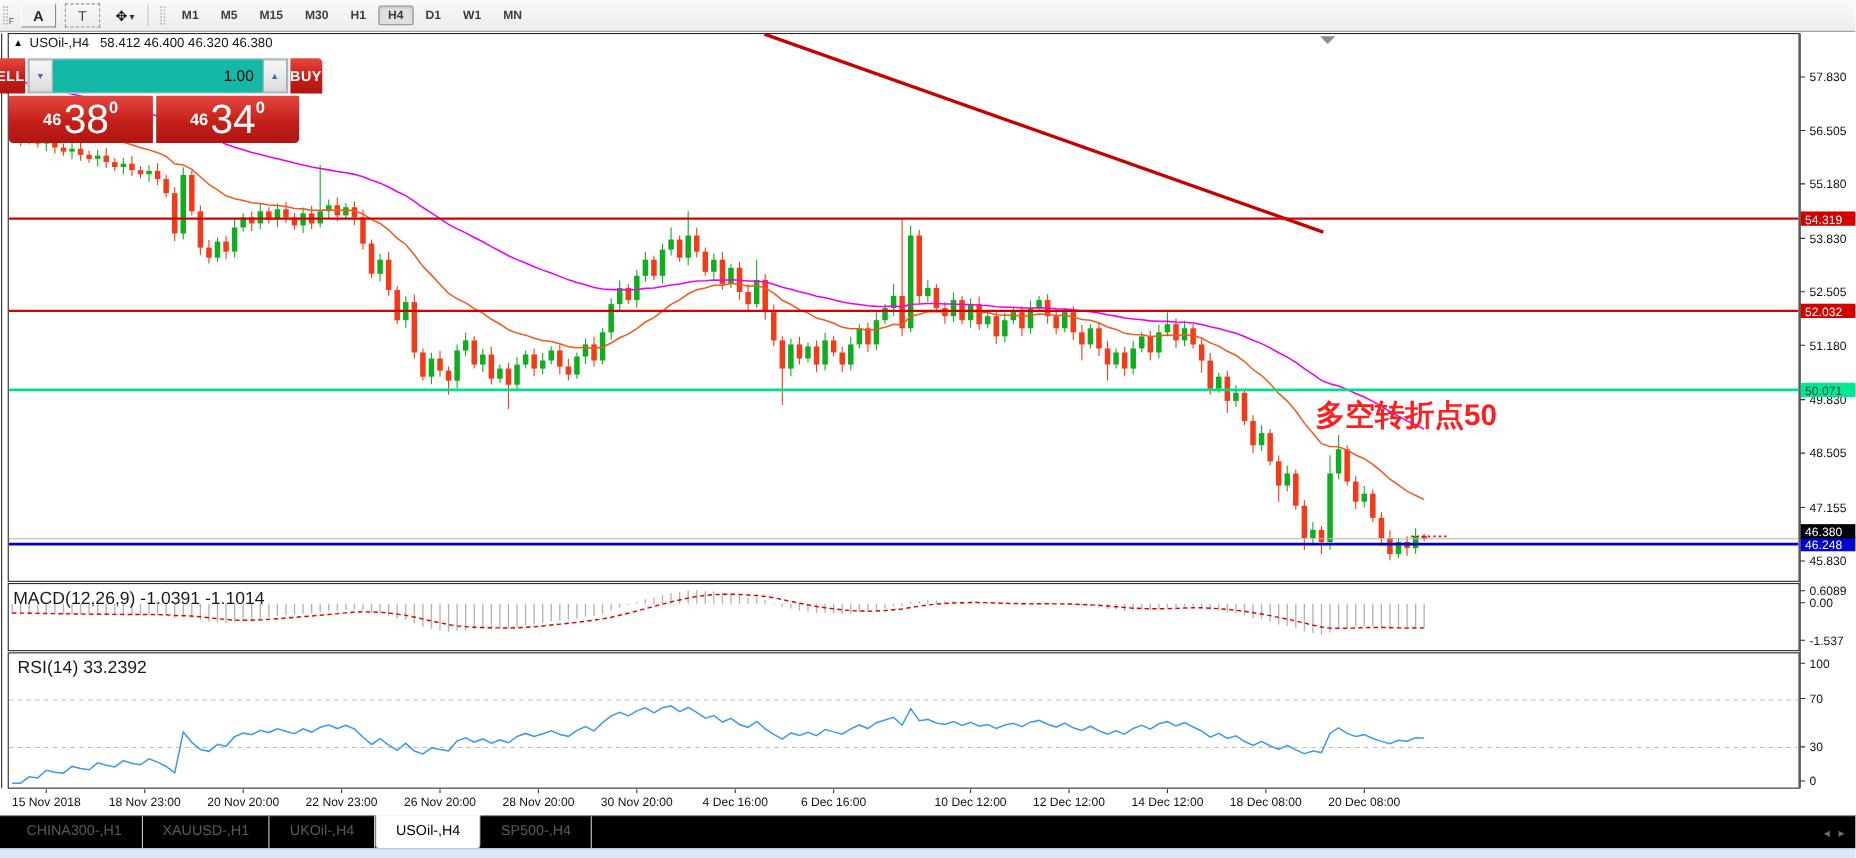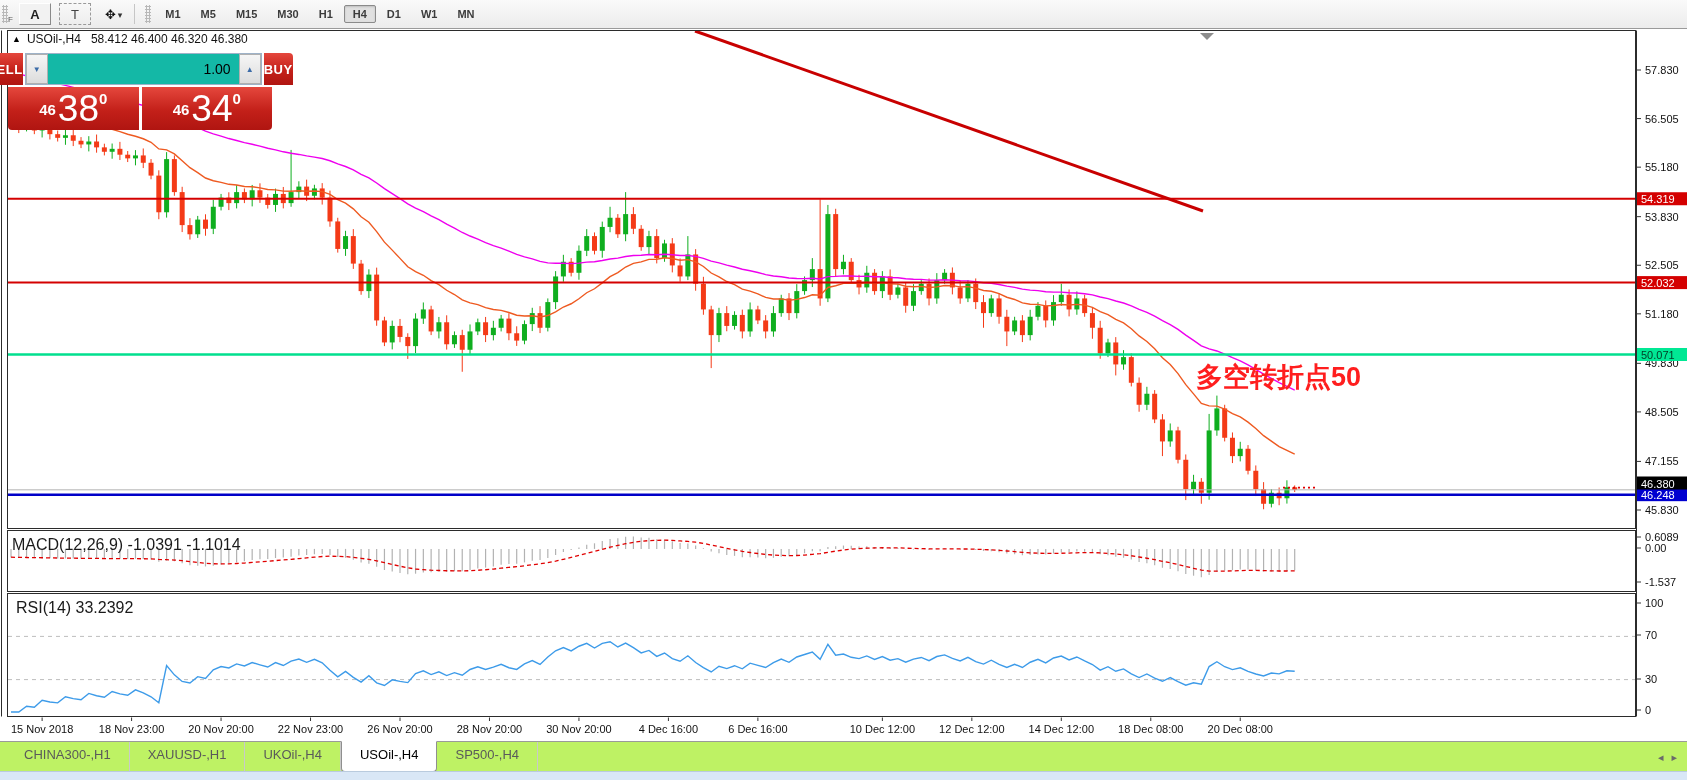--- a/index.html
+++ b/index.html
@@ -49,21 +49,21 @@
   #sellbox{border-radius:0 0 0 4px;}
   #buybox{border-radius:0 0 4px 0;}
   .p-sm{font-size:15px;font-weight:bold;margin:14px 2px 12px 0;}
   .p-big{font-size:37px;font-weight:normal;line-height:38px;}
   .p-sup{font-size:15px;font-weight:bold;align-self:flex-start;margin-top:3px;}
 
   
   .ind-label{position:absolute;z-index:4;font-size:16px;color:#1a1a1a;white-space:pre;}
 
   
-  #tabbar{position:absolute;left:0;bottom:8px;width:100%;height:30px;background:#bef264;
+  #tabbar{position:absolute;left:0;bottom:8px;width:100%;height:30px;background:#000000;
     border-top:1px solid #9a9a9a;display:flex;align-items:stretch;z-index:6;}
   .tab{padding:5px 18px 0 18px;font-size:13px;color:#5a5a5a;border-right:1px solid #c9c9c9;cursor:default;}
   .tab.active{background:#ffffff;color:#000;border:1px solid #8f8f8f;border-top:1px solid #ffffff;
     border-radius:0 0 4px 4px;margin-top:-1px;}
   .tab:first-child{margin-left:6px;}
   #tab-arrows{margin-left:auto;margin-right:10px;display:flex;align-items:center;gap:8px;color:#6a6a6a;font-size:11px;}
 
   
   #status{position:absolute;left:0;bottom:0;width:100%;height:8px;background:#d9e7f6;border-top:1px solid #b9cbde;z-index:6;}
 </style>

